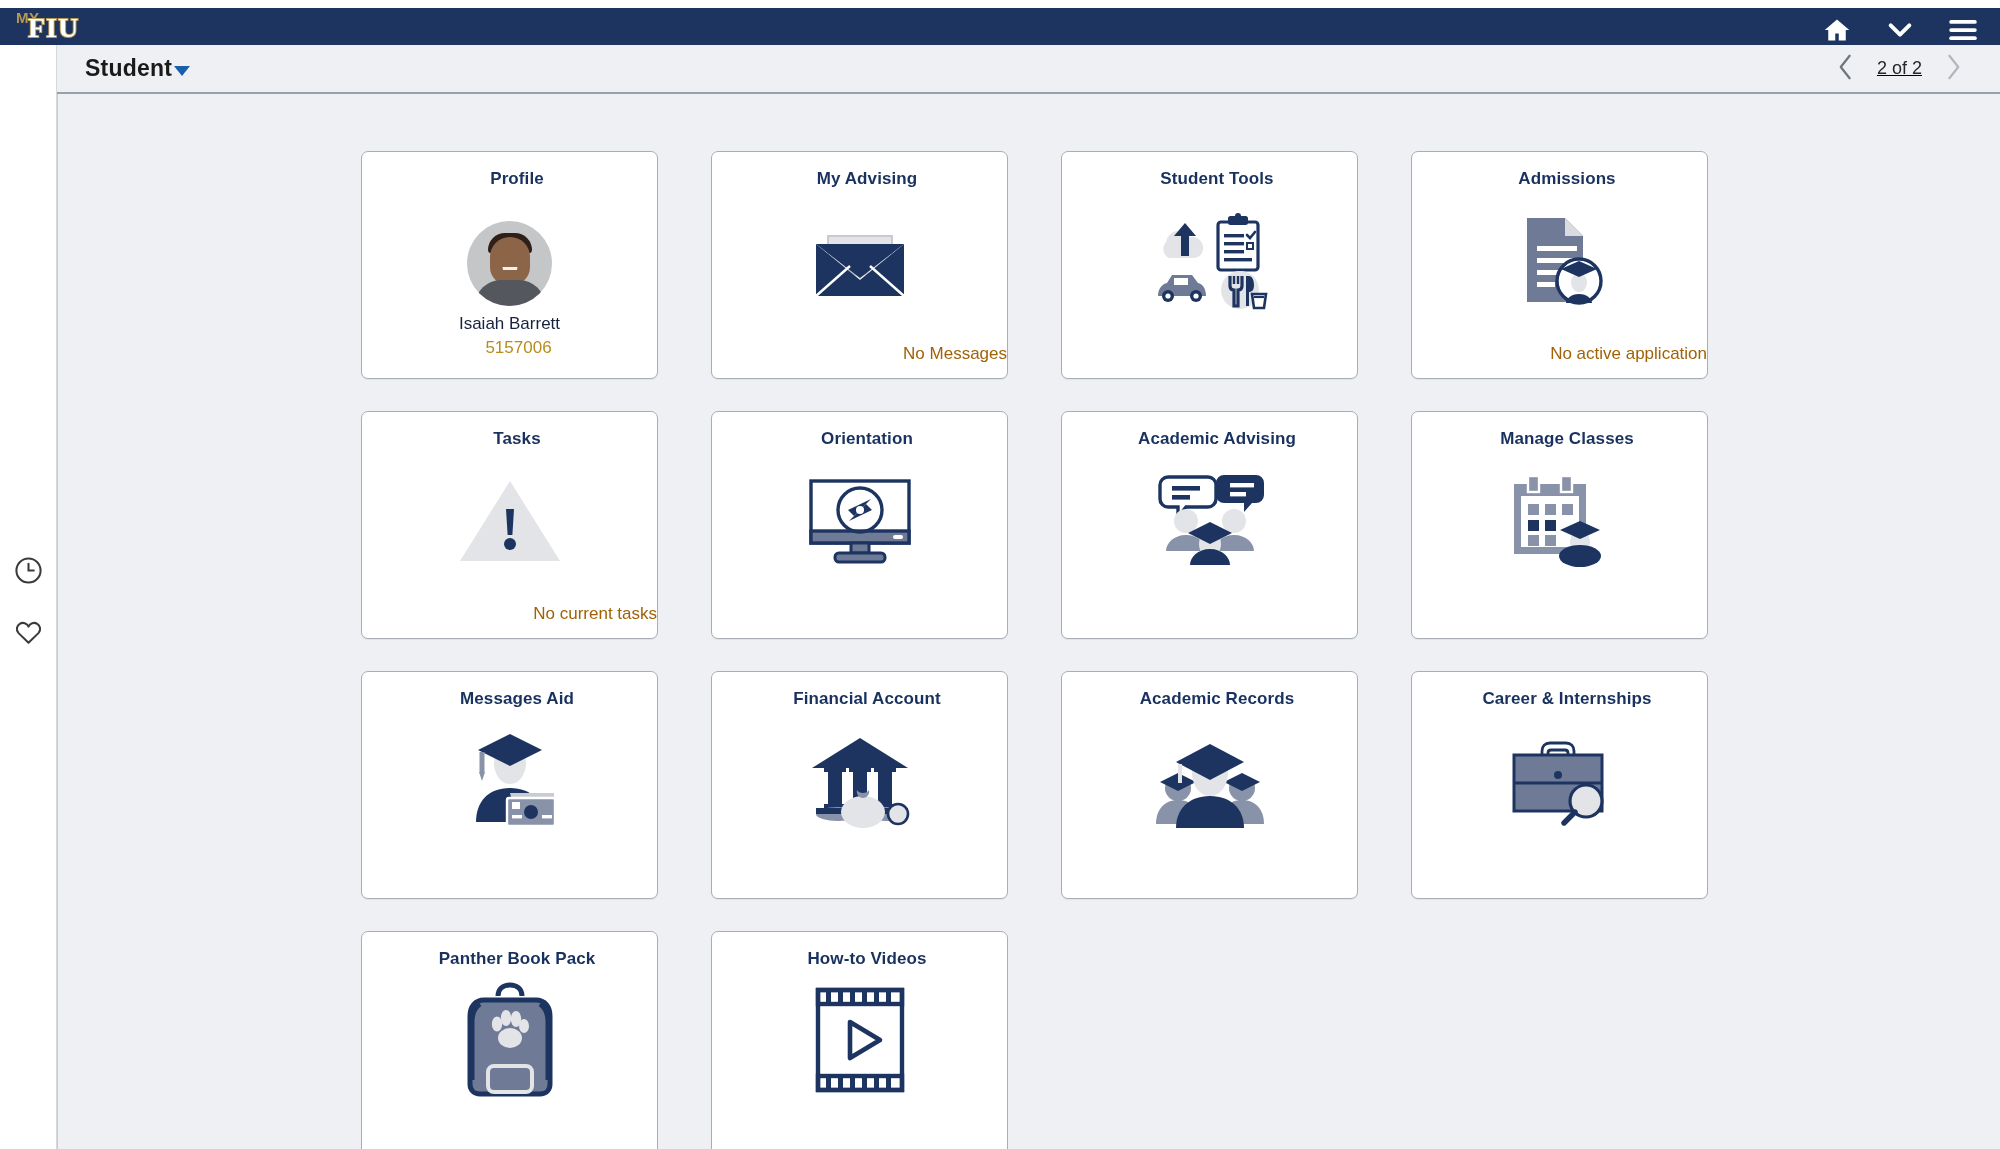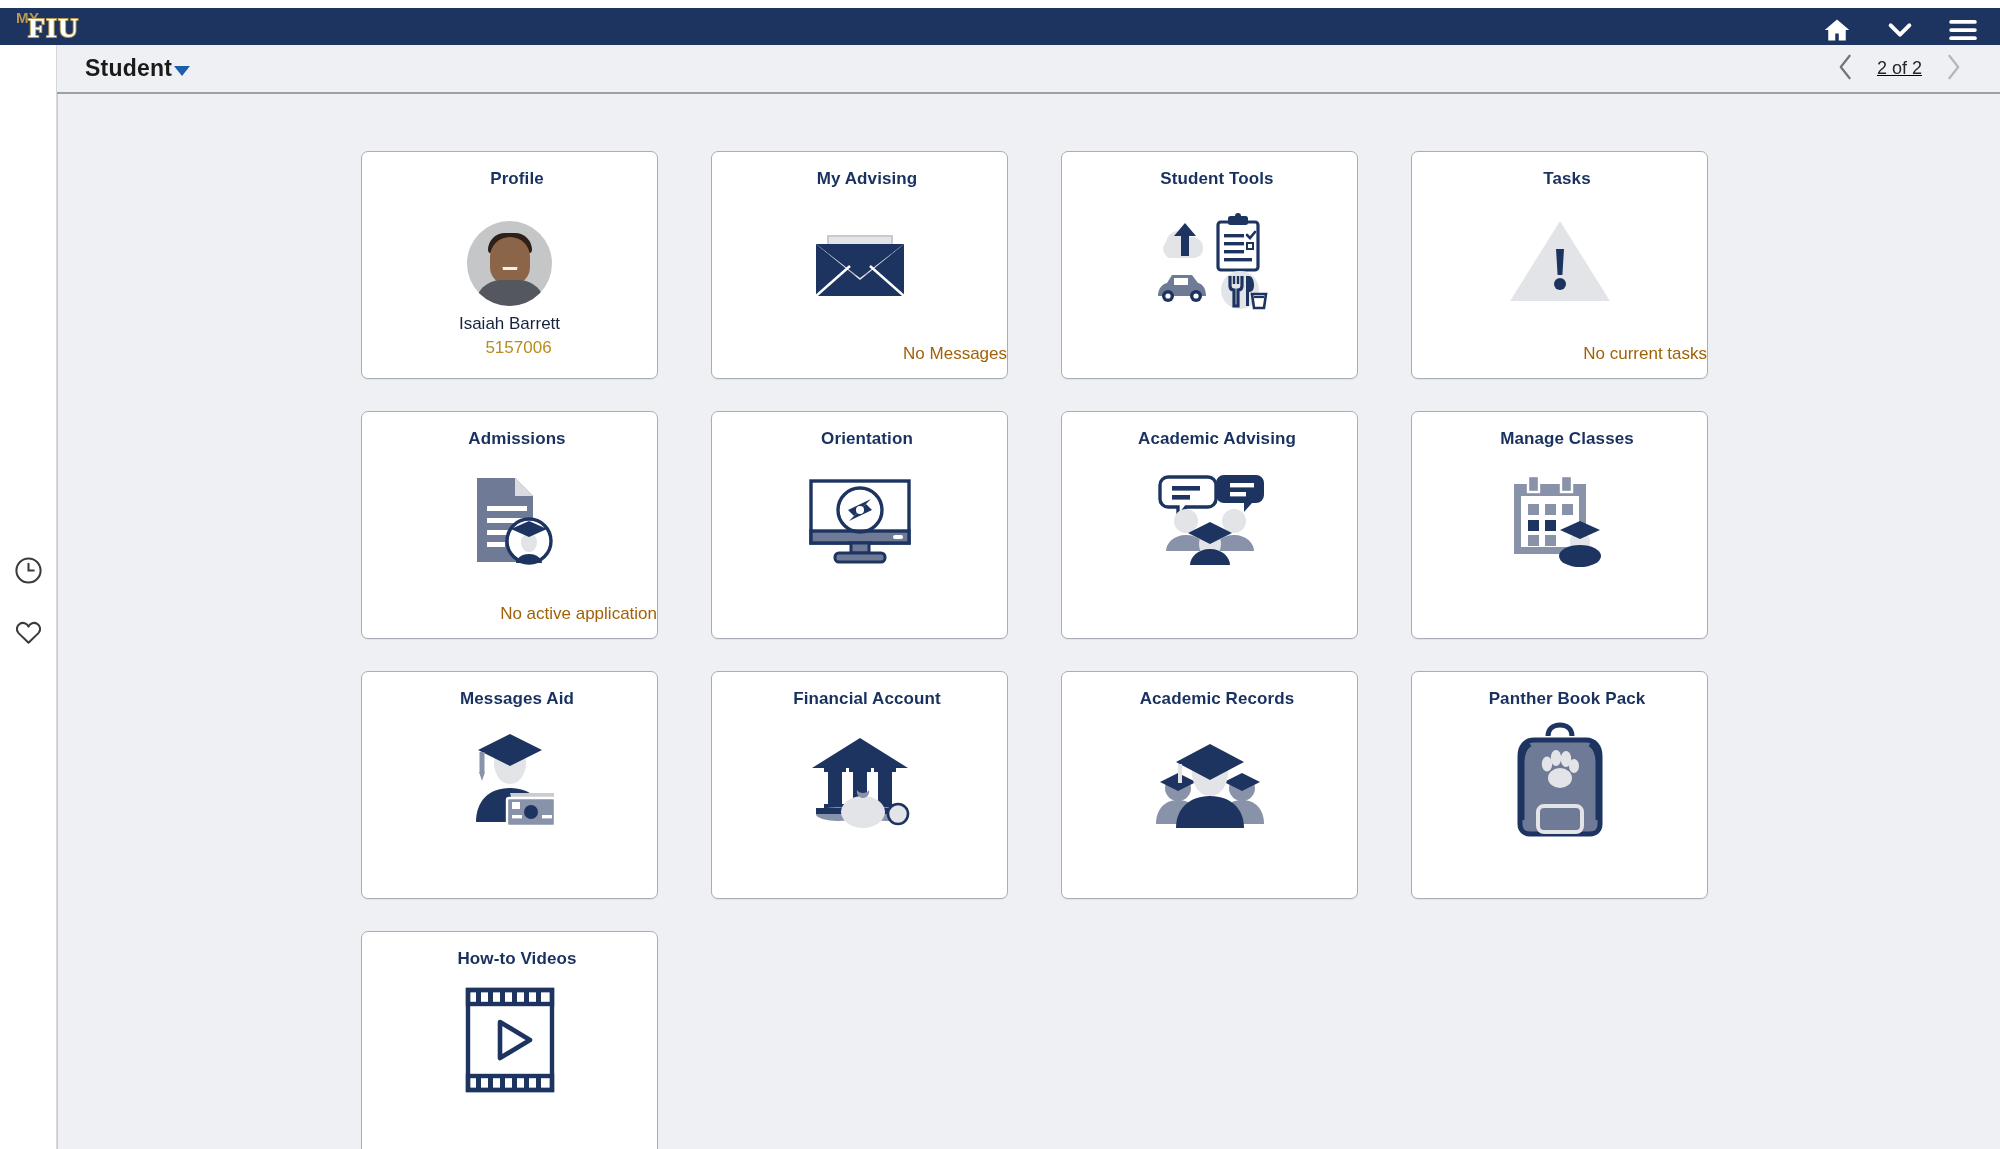--- a/index.html
+++ b/index.html
@@ -255,48 +255,48 @@
               <path d="M101 68c3 0 5 4 5 9s-2 7-5 7v14h-3V68z" fill="#1d3461"></path>
               <path d="M104 86h14l-2 14h-10z" fill="#ffffff" stroke="#1d3461" stroke-width="2.6"></path>
               <path d="M106 89h10" stroke="#1d3461" stroke-width="2.2"></path>
             </g>
           </svg>
         </div>
         <div class="tile-sub"></div>
       </div>
 
       <div class="tile">
-        <div class="tile-title">Tasks</div>
-        <div class="tile-art">
-          <svg width="108" height="94" viewBox="0 0 108 94">
-            <path d="M54 8 104 88H4z" fill="#e3e4e7"></path>
-            <path d="M50 36h8l-1.6 26h-4.8z" fill="#1d3461"></path>
-            <circle cx="54" cy="71" r="6" fill="#1d3461"></circle>
-          </svg>
-        </div>
-        <div class="tile-sub">No current tasks</div>
-      </div>
-
-      <div class="tile">
         <div class="tile-title">Admissions</div>
         <div class="tile-art">
           <svg width="110" height="96" viewBox="0 0 110 96">
             <path d="M22 6h38l18 18v66H22z" fill="#6f7b96"></path>
             <path d="M60 6v18h18z" fill="#d9dbe0"></path>
             <rect x="32" y="34" width="40" height="5" fill="#ffffff"></rect>
             <rect x="32" y="46" width="40" height="5" fill="#ffffff"></rect>
             <rect x="32" y="58" width="40" height="5" fill="#ffffff"></rect>
             <rect x="32" y="70" width="18" height="5" fill="#ffffff"></rect>
             <circle cx="74" cy="69" r="22" fill="#ffffff" stroke="#1d3461" stroke-width="3.4"></circle>
             <path d="M74 82c8 0 13 5 13 9H61c0-4 5-9 13-9z" fill="#1d3461"></path>
             <path d="M74 62c5 0 8 3 8 8s-3 10-8 10-8-5-8-10 3-8 8-8z" fill="#e3e4e7"></path>
             <path d="M56 57l18-8 18 8-18 8z" fill="#1d3461"></path>
           </svg>
         </div>
         <div class="tile-sub">No active application</div>
+      </div>
+
+      <div class="tile">
+        <div class="tile-title">Tasks</div>
+        <div class="tile-art">
+          <svg width="108" height="94" viewBox="0 0 108 94">
+            <path d="M54 8 104 88H4z" fill="#e3e4e7"></path>
+            <path d="M50 36h8l-1.6 26h-4.8z" fill="#1d3461"></path>
+            <circle cx="54" cy="71" r="6" fill="#1d3461"></circle>
+          </svg>
+        </div>
+        <div class="tile-sub">No current tasks</div>
       </div>
 
       <div class="tile">
         <div class="tile-title">Orientation</div>
         <div class="tile-art">
           <svg width="114" height="94" viewBox="0 0 114 94">
             <rect x="8" y="8" width="98" height="62" fill="#ffffff" stroke="#1d3461" stroke-width="3.4"></rect>
             <rect x="8" y="58" width="98" height="12" fill="#6f7b96" stroke="#1d3461" stroke-width="3.4"></rect>
             <rect x="90" y="62" width="10" height="4" rx="2" fill="#ffffff"></rect>
             <circle cx="57" cy="37" r="22" fill="none" stroke="#1d3461" stroke-width="3.4"></circle>
@@ -413,20 +413,34 @@
             <path d="M72 52 90 43l18 9-18 9z" fill="#1d3461"></path>
             <path d="M58 24c11 0 18 8 18 19s-7 23-18 23-18-12-18-23 7-19 18-19z" fill="#e3e4e7"></path>
             <path d="M58 66c22 0 34 14 34 32H24c0-18 12-32 34-32z" fill="#1d3461"></path>
             <path d="M24 32 58 14l34 18-34 18z" fill="#1d3461"></path>
             <path d="M28 34v19" stroke="#e3e4e7" stroke-width="4"></path>
           </svg>
         </div>
         <div class="tile-sub"></div>
       </div>
 
+      <div class="tile">
+        <div class="tile-title">Career &amp; Internships</div>
+        <div class="tile-art">
+          <svg width="108" height="94" viewBox="0 0 108 94">
+            <path d="M36 18c0-5 3-8 8-8h16c5 0 8 3 8 8v6h-6v-4c0-2-1-3-3-3H45c-2 0-3 1-3 3v4h-6z" fill="#ffffff" stroke="#1d3461" stroke-width="2.8"></path>
+            <rect x="8" y="22" width="88" height="56" fill="#6f7b96" stroke="#1d3461" stroke-width="3"></rect>
+            <path d="M8 50h88" stroke="#1d3461" stroke-width="3"></path>
+            <circle cx="52" cy="42" r="4" fill="#1d3461"></circle>
+            <circle cx="80" cy="68" r="16" fill="#e3e4e7" stroke="#1d3461" stroke-width="3.2"></circle>
+            <path d="M69 79 58 90" stroke="#1d3461" stroke-width="5.4" stroke-linecap="round"></path>
+          </svg>
+        </div>
+        <div class="tile-sub"></div>
+      </div>
 
       <div class="tile">
         <div class="tile-title">Panther Book Pack</div>
         <div class="tile-art">
           <svg width="104" height="120" viewBox="0 0 104 120">
             <path d="M40 16c0-7 5-11 12-11s12 4 12 11" fill="none" stroke="#1d3461" stroke-width="5"></path>
             <path d="M26 20h52c9 0 14 7 14 16v68c0 6-4 10-10 10H22c-6 0-10-4-10-10V36c0-9 5-16 14-16z" fill="#6f7b96" stroke="#1d3461" stroke-width="5"></path>
             <path d="M22 24c-6 4-8 10-8 18v58" stroke="#1d3461" stroke-width="5" fill="none"></path>
             <path d="M82 24c6 4 8 10 8 18v58" stroke="#1d3461" stroke-width="5" fill="none"></path>
             <ellipse cx="52" cy="58" rx="12" ry="10" fill="#e3e4e7"></ellipse>

